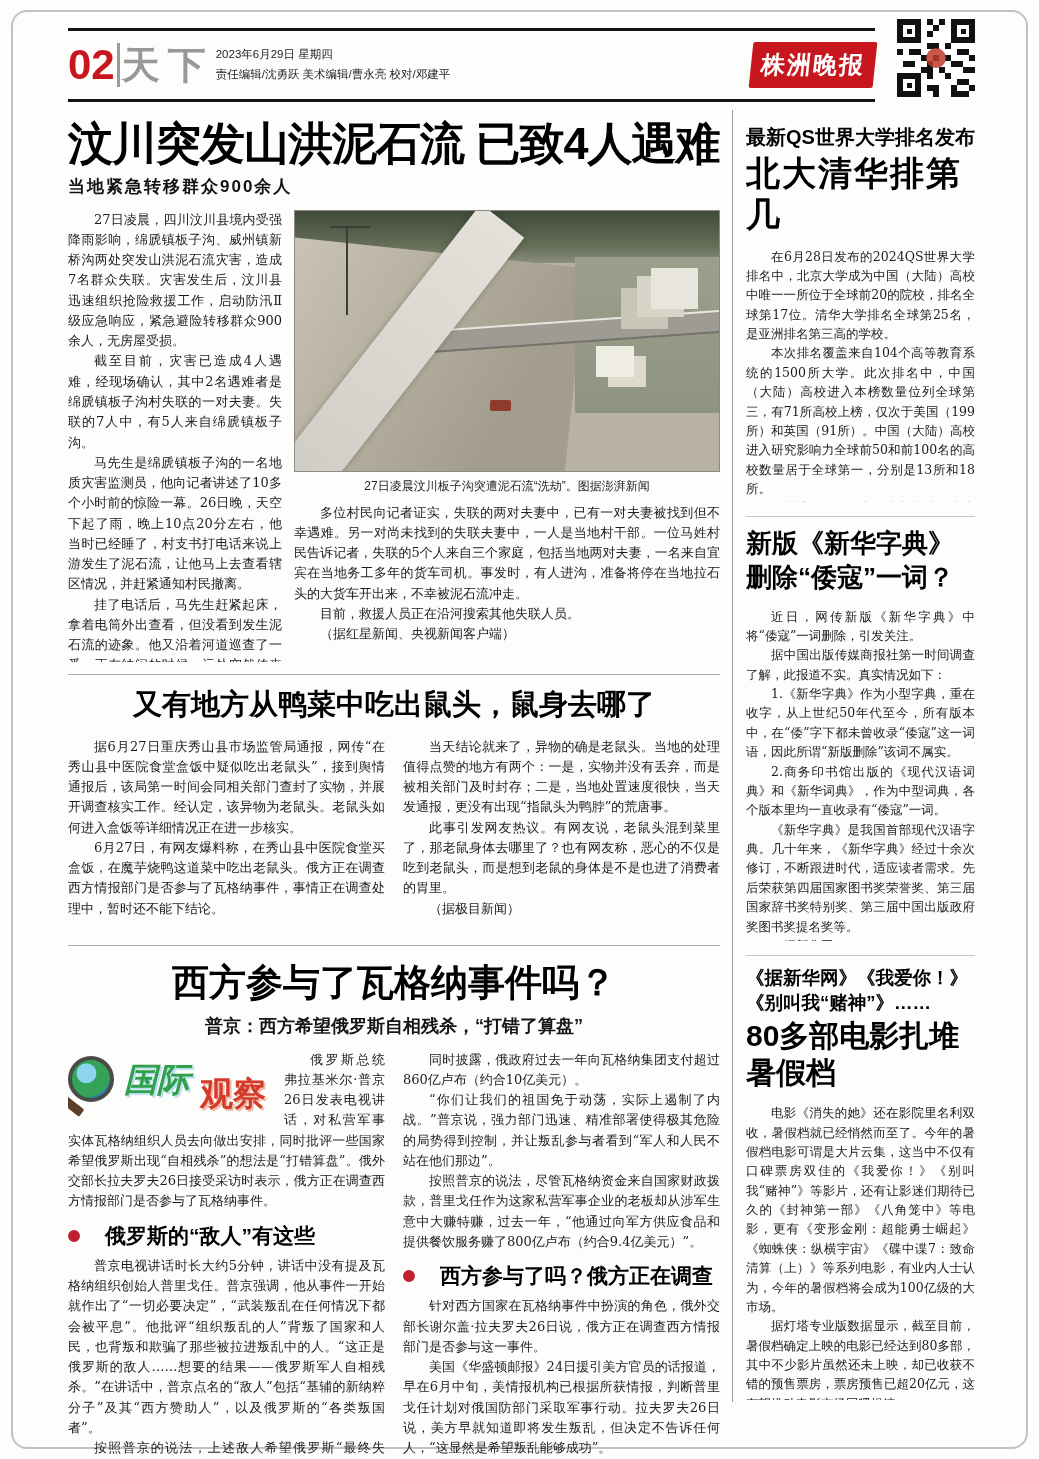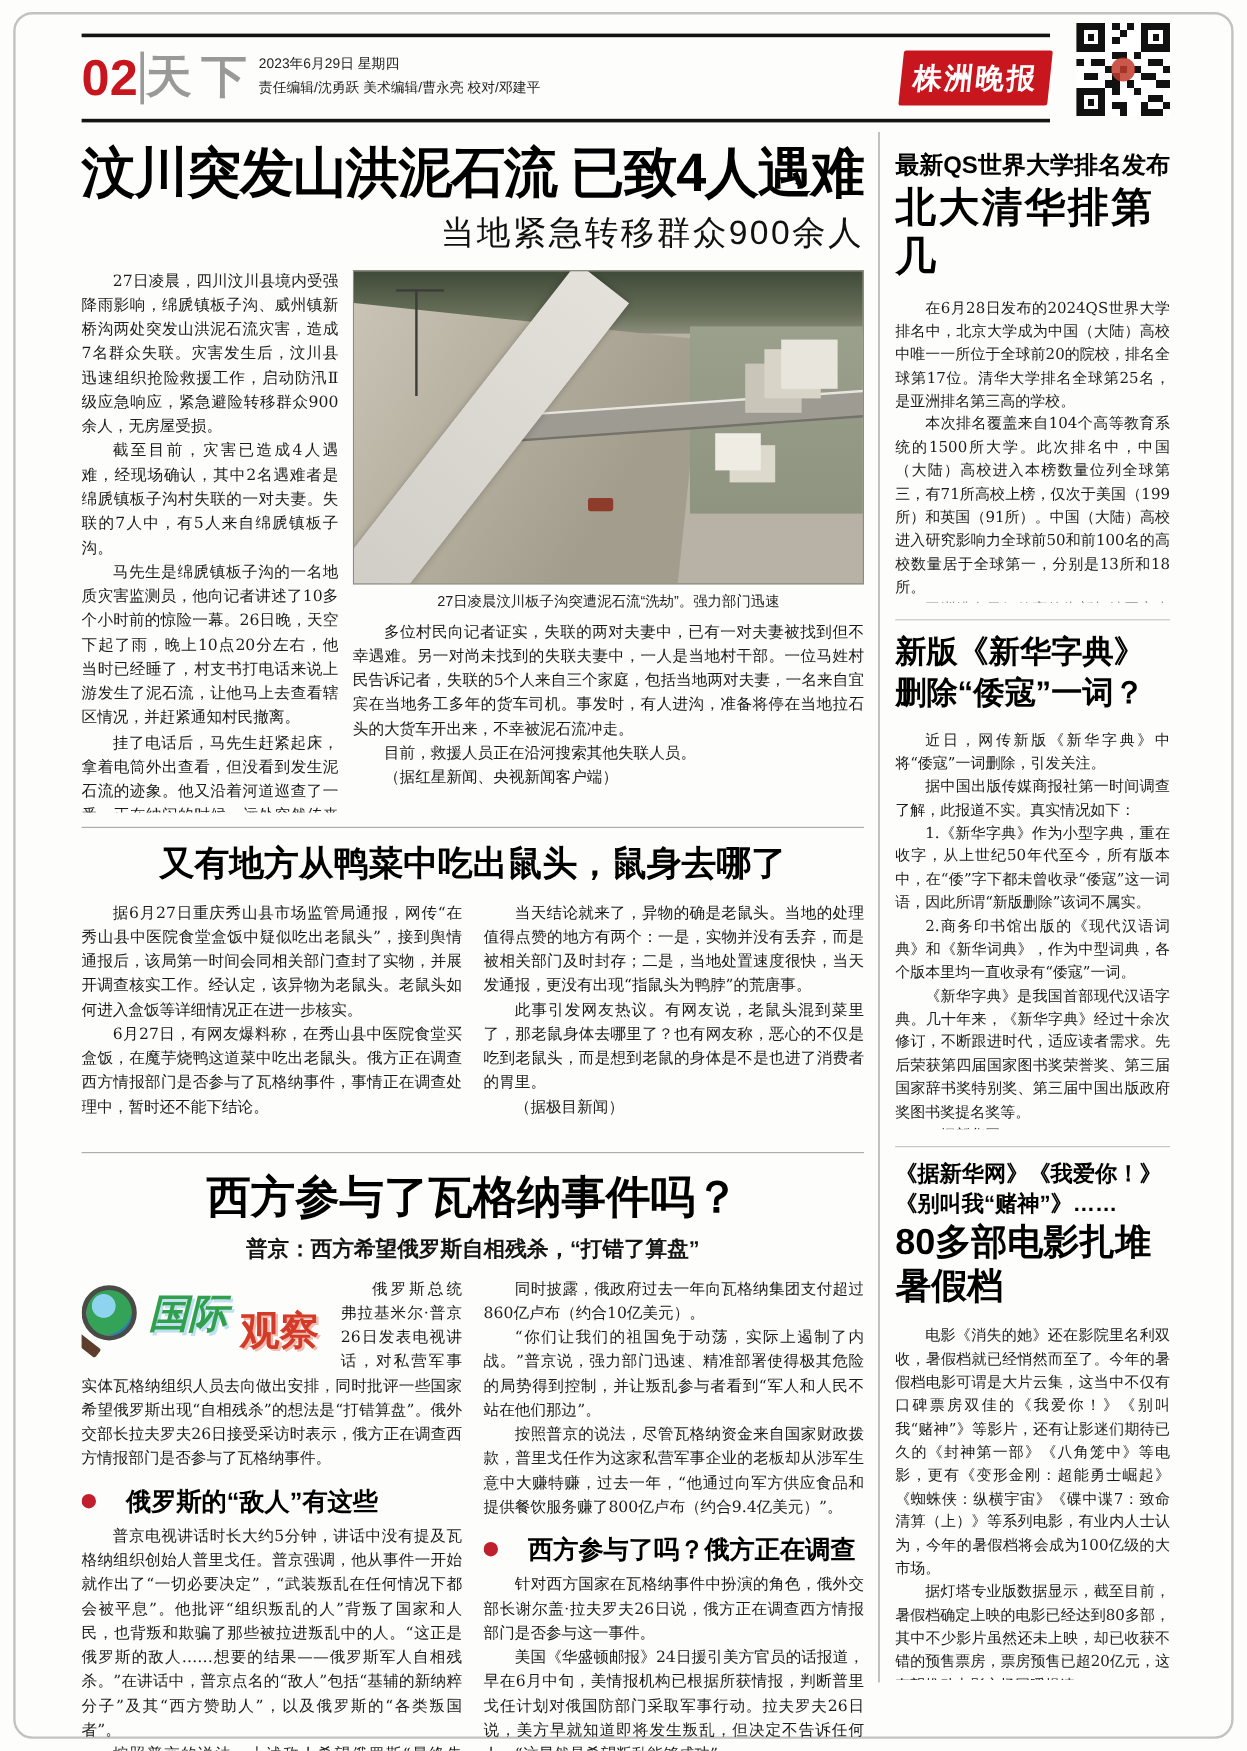--- a/index.html
+++ b/index.html
@@ -21,21 +21,21 @@
   .qr svg{display:block;}
   .qr .seal{position:absolute;left:29px;top:29px;width:20px;height:20px;border-radius:50%;background:#c0392b;opacity:.85;}
 
   
   .main-grid{display:flex;margin-top:8px;}
   .main-col{width:652px;}
   .sidebar{flex:1;margin-left:12px;border-left:1px solid #9b9b9b;padding-left:13px;height:1292px;overflow:hidden;}
 
   
   .s1-headline{font-family:"Liberation Sans",sans-serif;font-weight:900;font-size:45px;letter-spacing:-1px;line-height:1.08;margin:10px 0 6px;color:#000;}
-  .s1-subhead{font-family:"Liberation Sans",sans-serif;font-weight:400;font-size:28px;text-align:right;letter-spacing:2px;margin:2px 0 12px;color:#111;}
+  .s1-subhead{font-family:"Liberation Sans",sans-serif;font-weight:700;font-size:17px;text-align:left;letter-spacing:2px;margin:2px 0 12px;color:#111;}
   .s1-body{display:flex;gap:12px;height:452px;overflow:hidden;}
   .s1-left{width:214px;overflow:hidden;}
   p.bp{margin:0;font-size:13px;line-height:1.56;text-align:justify;text-indent:2em;}
   .s1-right{flex:1;display:flex;flex-direction:column;overflow:hidden;}
   .photo{position:relative;width:100%;height:262px;background:#b7b2a5;overflow:hidden;border:1px solid #8d8a80;}
   .ph-hills{position:absolute;left:0;top:0;width:100%;height:20%;background:linear-gradient(#3f4a38,#68705a 70%,#8b8d7c);}
   .ph-river{position:absolute;left:-4%;top:16%;width:70%;height:88%;background:linear-gradient(115deg,#c9c4b6 0%,#b5af9f 40%,#a39d8d 75%);transform:rotate(6deg);}
   .ph-road{position:absolute;left:18%;top:-10%;width:13%;height:130%;background:linear-gradient(#e3e1da,#cfcdc5);transform:rotate(38deg);transform-origin:center;box-shadow:0 0 6px rgba(0,0,0,.25);}
   .ph-bridge{position:absolute;left:30%;top:42%;width:72%;height:9%;background:#9e9b92;border-top:2px solid #e8e6df;border-bottom:2px solid #75726a;transform:rotate(-4deg);}
   .ph-town{position:absolute;right:0;top:18%;width:34%;height:60%;background:linear-gradient(#9aa08c,#8e9480);}
@@ -167,21 +167,21 @@
                 <div class="ph-hills"></div>
                 <div class="ph-river"></div>
                 <div class="ph-town"></div>
                 <div class="ph-bridge"></div>
                 <div class="ph-road"></div>
                 <div class="ph-bldg1"></div>
                 <div class="ph-bldg2"></div>
                 <div class="ph-crane"></div>
                 <div class="ph-truck"></div>
               </div>
-              <div class="photo-caption">27日凌晨汶川板子沟突遭泥石流“洗劫”。强力部门迅速</div>
+              <div class="photo-caption">27日凌晨汶川板子沟突遭泥石流“洗劫”。图据澎湃新闻</div>
               <div class="s1-rtext">
                 <p class="bp">多位村民向记者证实，失联的两对夫妻中，已有一对夫妻被找到但不幸遇难。另一对尚未找到的失联夫妻中，一人是当地村干部。一位马姓村民告诉记者，失联的5个人来自三个家庭，包括当地两对夫妻，一名来自宜宾在当地务工多年的货车司机。事发时，有人进沟，准备将停在当地拉石头的大货车开出来，不幸被泥石流冲走。</p>
                 <p class="bp">目前，救援人员正在沿河搜索其他失联人员。</p>
                 <p class="bp credit">（据红星新闻、央视新闻客户端）</p>
               </div>
             </div>
           </div>
         </article>
 
         <hr class="story-divider">

